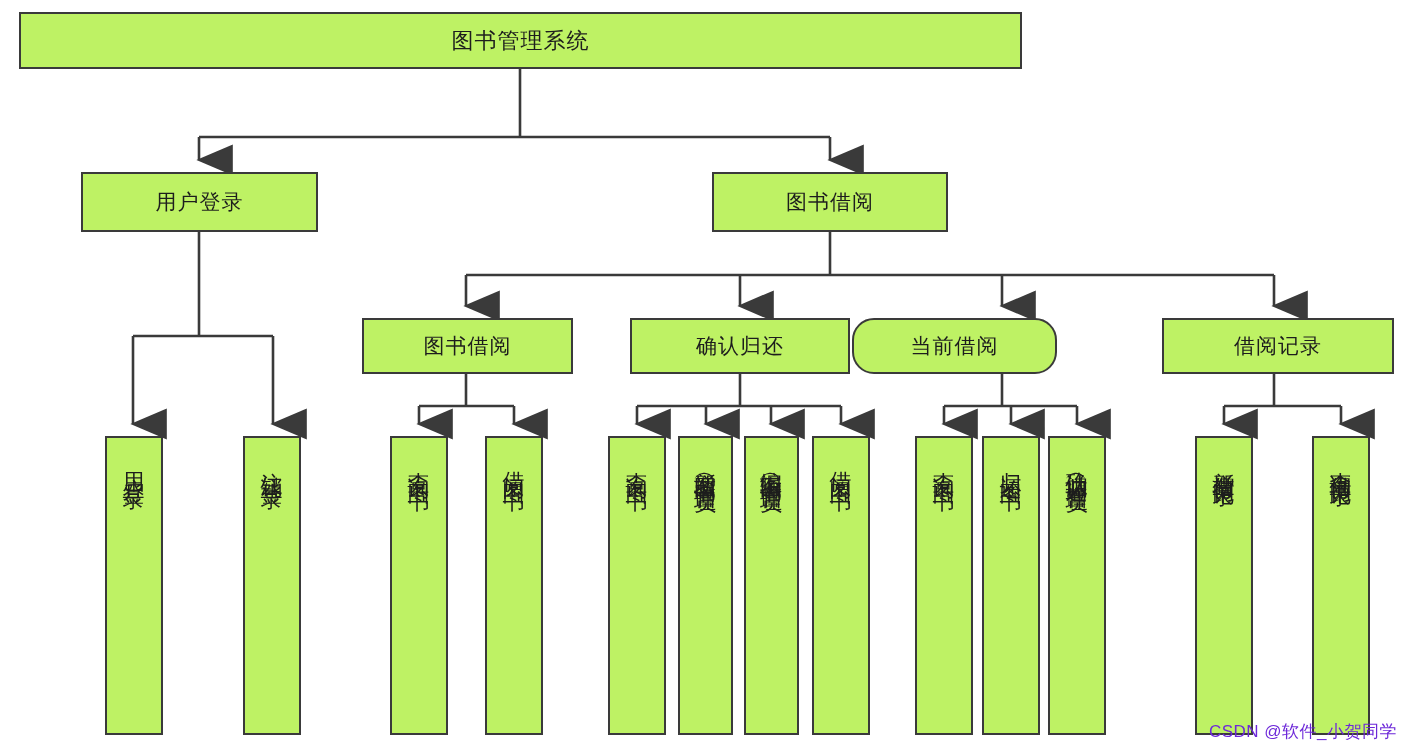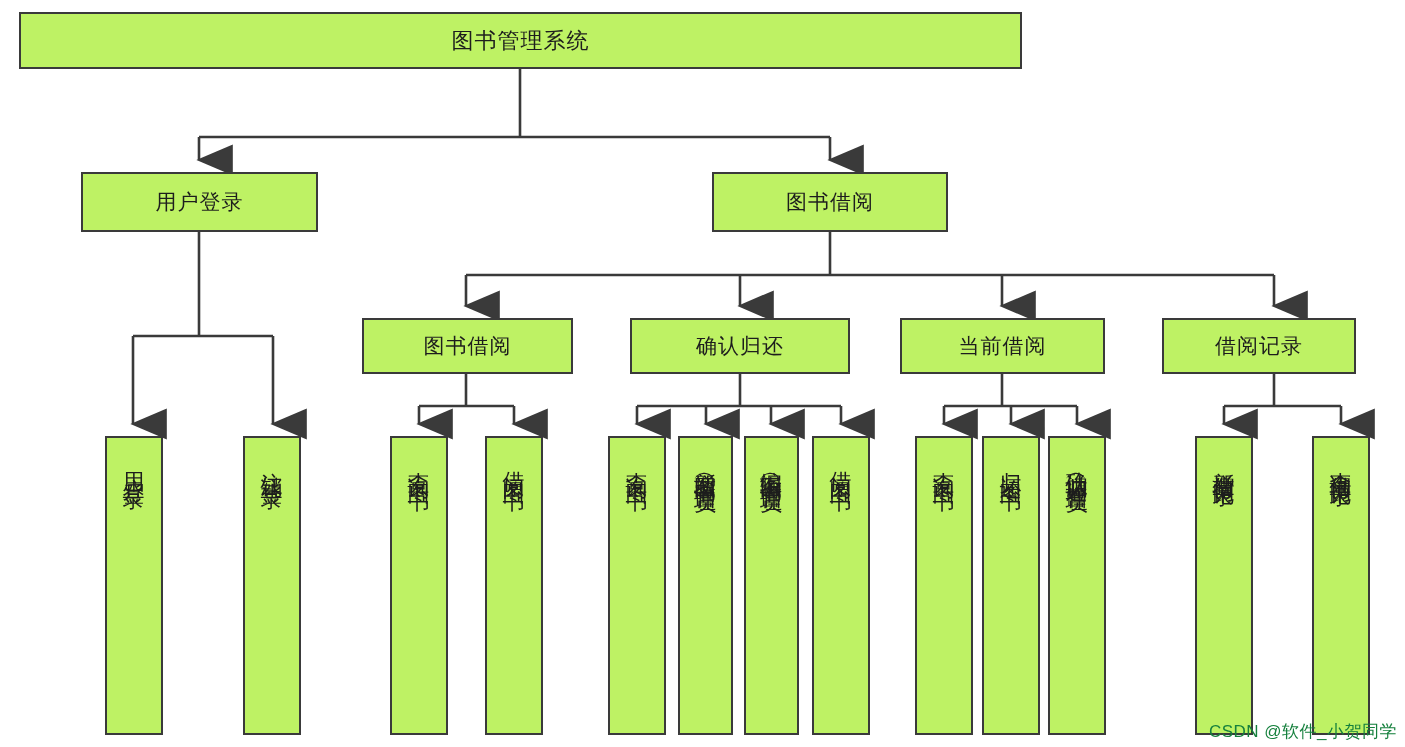--- a/index.html
+++ b/index.html
@@ -50,21 +50,21 @@
     line-height:1.05;
     white-space:nowrap;
   }
   .node.v.tall .lbl{letter-spacing:3px;}
 
   .watermark{
     position:absolute;
     right:8px;
     bottom:4px;
     font-size:17px;
-    color:#15803d;
+    color:#6d28d9;
     letter-spacing:.5px;
     z-index:5;
     white-space:nowrap;
   }
 </style>
 </head>
 <body>
 
 <div id="stage">
 
@@ -128,24 +128,24 @@
   <div class="node h" style="left:712px;top:172px;width:236px;height:60px;">
     <span class="lbl">图书借阅</span>
   </div>
 
   <div class="node h" style="left:362px;top:318px;width:211px;height:56px;">
     <span class="lbl">图书借阅</span>
   </div>
   <div class="node h" style="left:630px;top:318px;width:220px;height:56px;">
     <span class="lbl">确认归还</span>
   </div>
-  <div class="node h" style="left:900px;top:318px;width:205px;height:56px;">
+  <div class="node h" style="left:852px;top:318px;width:205px;height:56px;border-radius:22px;">
     <span class="lbl">当前借阅</span>
   </div>
-  <div class="node h" style="left:1162px;top:318px;width:194px;height:56px;">
+  <div class="node h" style="left:1162px;top:318px;width:232px;height:56px;">
     <span class="lbl">借阅记录</span>
   </div>
 
   <div class="node v" style="left:105px;top:436px;width:58px;height:299px;">
     <span class="lbl">用户登录</span>
   </div>
   <div class="node v" style="left:243px;top:436px;width:58px;height:299px;">
     <span class="lbl">注销登录</span>
   </div>
 

